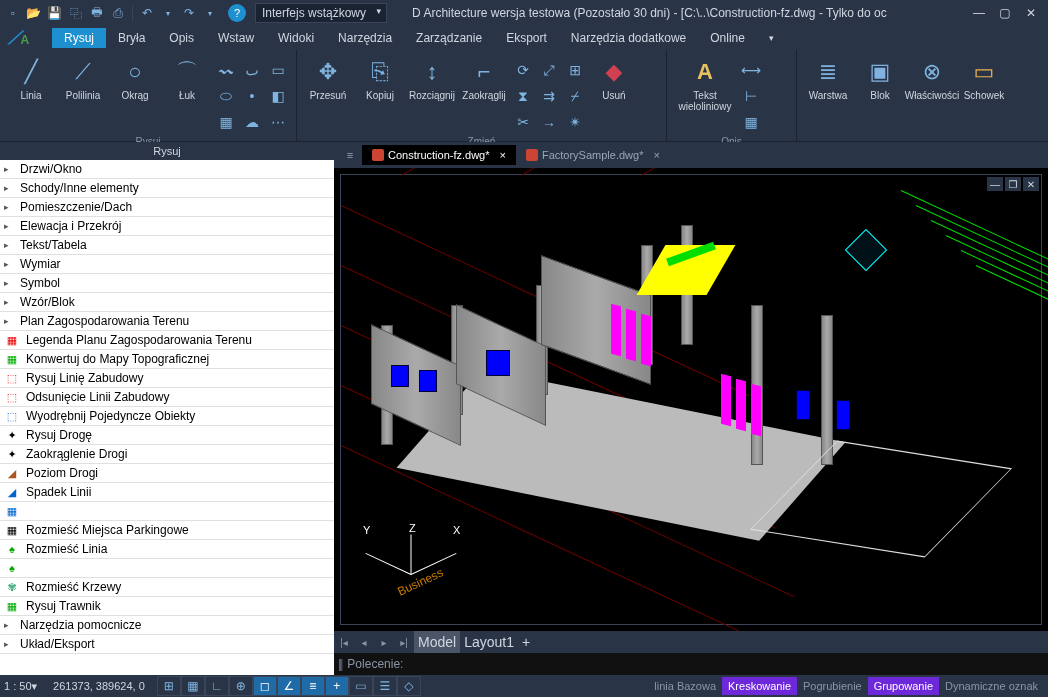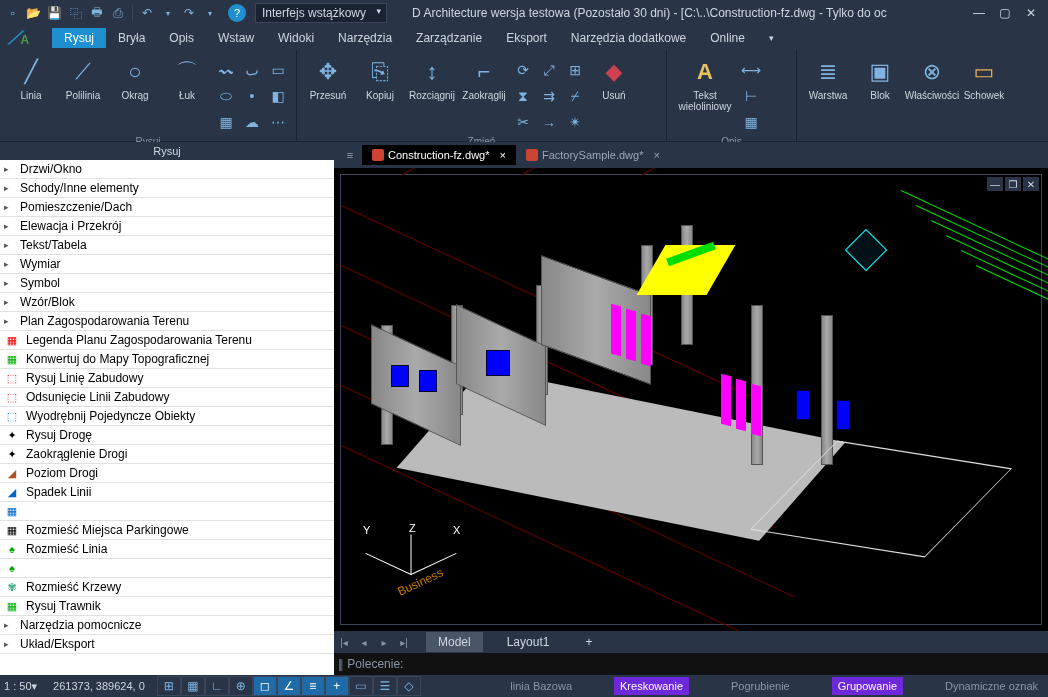--- a/index.html
+++ b/index.html
@@ -65,36 +65,36 @@
 .cube-face { position: absolute; border: 1px solid #0ff; }
 
 .axes { position: absolute; bottom: 50px; left: 70px; }
 .axis-line { position: absolute; height: 1px; background: #fff; transform-origin: left center; }
 .axis-lbl { position: absolute; color: #fff; font-size: 11px; }
 .biz { position: absolute; bottom: 35px; left: 55px; color: #c97b00; font-size: 12px; transform: rotate(-25deg); }
 
 .layout-tabs { height: 22px; background: #293547; display: flex; align-items: center; }
 .lt-nav { display: flex; gap: 0; }
 .lt-btn { width: 20px; height: 20px; display: flex; align-items: center; justify-content: center; color: #8a95a8; cursor: pointer; font-size: 10px; }
-.lt-tab { padding: 3px 12px; font-size: 12px; cursor: pointer; color: #cfd6e0; margin-left: 12px; }
+.lt-tab { padding: 3px 4px; font-size: 14px; cursor: pointer; color: #cfd6e0; }
 .lt-tab.active { background: #4a5568; }
 
 .cmdline { height: 22px; background: #111; display: flex; align-items: center; padding: 0 4px; font-family: monospace; font-size: 12px; }
 .cmdline .bars { color: #5a6578; margin-right: 6px; letter-spacing: -2px; }
 .cmdline .prompt { color: #8a95a8; }
 .cmdline input { background: transparent; border: none; color: #cfd6e0; font-family: monospace; flex: 1; outline: none; margin-left: 4px; }
 
 .statusbar { height: 22px; background: #293547; display: flex; align-items: center; font-size: 11px; }
 .sb-left { display: flex; align-items: center; gap: 4px; padding-left: 4px; color: #cfd6e0; }
 .sb-coord { margin-left: 12px; color: #cfd6e0; }
 .sb-icons { display: flex; margin-left: 12px; gap: 0; }
 .sb-ico { width: 24px; height: 20px; display: flex; align-items: center; justify-content: center; border: 1px solid #3a4559; color: #7fb3e0; cursor: pointer; font-size: 12px; }
 .sb-ico.on { background: #1e6ba8; color: #fff; }
 .sb-right { margin-left: auto; display: flex; gap: 0; padding-right: 4px; }
-.sb-tog { padding: 3px 6px; color: #8a95a8; cursor: pointer; margin-left: 36px; }
+.sb-tog { padding: 3px 6px; color: #8a95a8; cursor: pointer; }
 .sb-tog.on { background: #6d28d9; color: #fff; }
 </style>
 </head>
 <body>
 
 <div class="titlebar">
   <div class="qat">
     <div class="qat-ico">▫</div>
     <div class="qat-ico">📂</div>
     <div class="qat-ico">💾</div>

